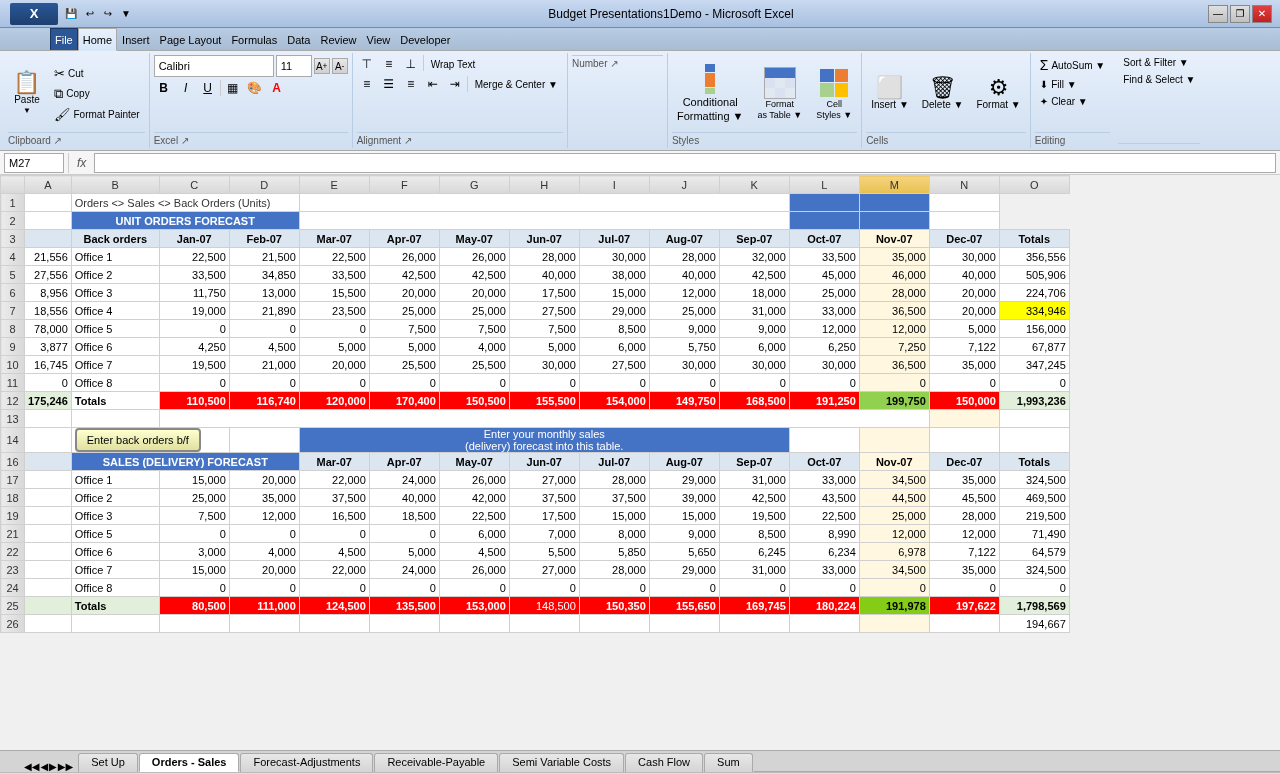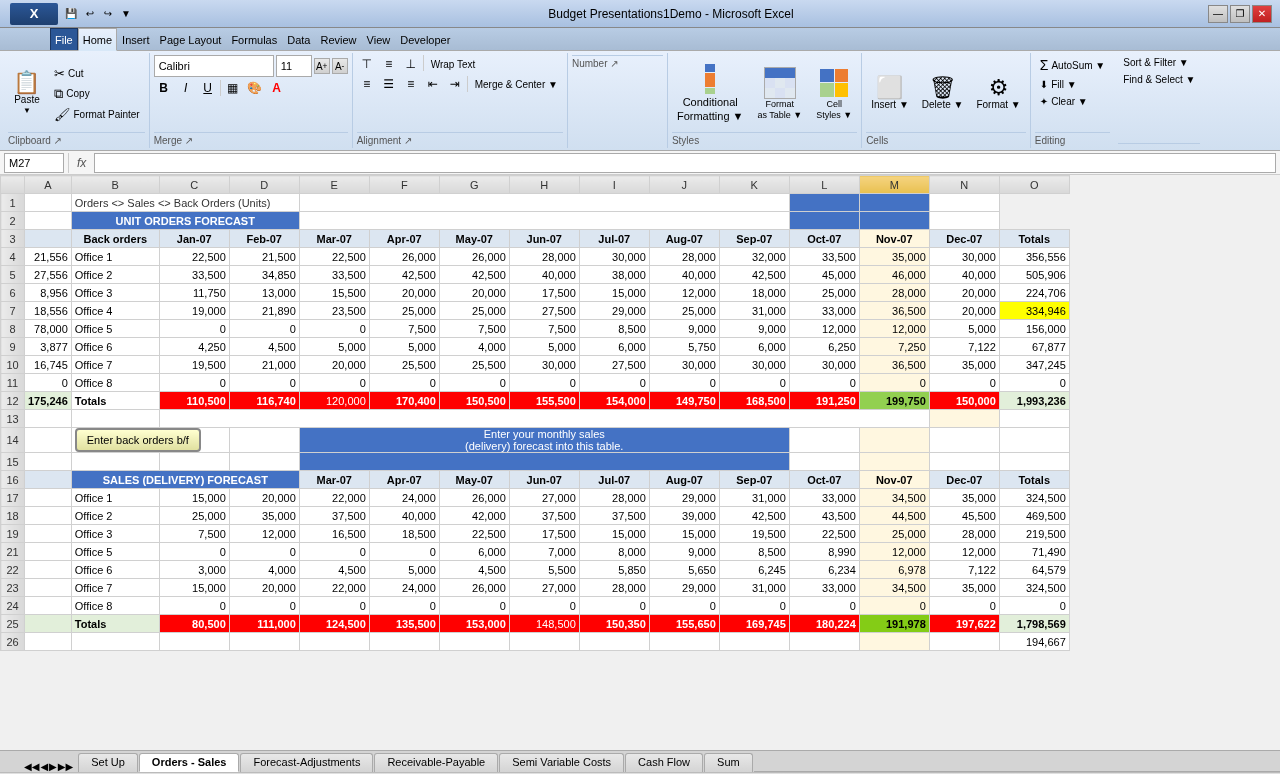--- a/index.html
+++ b/index.html
@@ -367,21 +367,21 @@
         <div style="display:flex; gap:2px; align-items:center;">
           <div class="align-btn" style="font-weight:bold;">B</div>
           <div class="align-btn" style="font-style:italic;">I</div>
           <div class="align-btn" style="text-decoration:underline;">U</div>
           <div style="width:1px;height:16px;background:#ccc;"></div>
           <div class="align-btn">▦</div>
           <div class="align-btn">🎨</div>
           <div class="align-btn" style="color:red;font-weight:bold;">A</div>
         </div>
       </div>
-      <div class="rg-label">Merge ↗</div>
+      <div class="rg-label">Excel ↗</div>
     </div>
 
     <div class="rg" style="min-width:120px;">
       <div class="rg-top" style="flex-direction:column; align-items:flex-start; gap:2px;">
         <div style="display:flex; gap:2px;">
           <div class="align-btn">⊤</div>
           <div class="align-btn">≡</div>
           <div class="align-btn">⊥</div>
           <div style="width:1px;height:16px;background:#ccc;"></div>
           <div class="sm-btn">Wrap Text</div>
@@ -717,21 +717,21 @@
           <td class="num">0</td>
           <td class="num">0</td>
         </tr>
 
         <tr class="totals-row">
           <td class="row-num">12</td>
           <td class="num" style="background:#e2efda;font-weight:bold;">175,246</td>
           <td style="font-weight:bold;">Totals</td>
           <td class="num bg-red" style="color:white;font-weight:bold;">110,500</td>
           <td class="num bg-red" style="color:white;font-weight:bold;">116,740</td>
-          <td class="num bg-red" style="color:white;font-weight:normal;">120,000</td>
+          <td class="num bg-red" style="color:white;font-weight:bold;">120,000</td>
           <td class="num bg-red" style="color:white;font-weight:bold;">170,400</td>
           <td class="num bg-red" style="color:white;font-weight:bold;">150,500</td>
           <td class="num bg-red" style="color:white;font-weight:bold;">155,500</td>
           <td class="num bg-red" style="color:white;font-weight:bold;">154,000</td>
           <td class="num bg-red" style="color:white;font-weight:bold;">149,750</td>
           <td class="num bg-red" style="color:white;font-weight:bold;">168,500</td>
           <td class="num bg-red" style="color:white;font-weight:bold;">191,250</td>
           <td class="num col-m" style="background:#92d050;font-weight:bold;">199,750</td>
           <td class="num bg-red" style="color:white;font-weight:bold;">150,000</td>
           <td class="num" style="background:#e2efda;font-weight:bold;">1,993,236</td>
@@ -753,32 +753,20 @@
             <button class="back-orders-btn">Enter back orders b/f</button>
           </td>
           <td></td>
           <td colspan="7" class="info-box" style="background:#4472c4;">Enter your monthly sales<br>(delivery) forecast into this table.</td>
           <td></td>
           <td class="col-m"></td>
           <td></td>
           <td></td>
         </tr>
 
-        <tr>
-          <td class="row-num">15</td>
-          <td></td>
-          <td></td>
-          <td></td>
-          <td></td>
-          <td colspan="7" class="info-box" style="background:#4472c4;"></td>
-          <td></td>
-          <td class="col-m"></td>
-          <td></td>
-          <td></td>
-        </tr>
 
         <tr>
           <td class="row-num">16</td>
           <td style="background:#dce6f1;"></td>
           <td colspan="3" style="background:#4472c4;color:white;font-weight:bold;text-align:center;">SALES (DELIVERY) FORECAST</td>
           <td style="background:#dce6f1;font-weight:bold;text-align:center;">Mar-07</td>
           <td style="background:#dce6f1;font-weight:bold;text-align:center;">Apr-07</td>
           <td style="background:#dce6f1;font-weight:bold;text-align:center;">May-07</td>
           <td style="background:#dce6f1;font-weight:bold;text-align:center;">Jun-07</td>
           <td style="background:#dce6f1;font-weight:bold;text-align:center;">Jul-07</td>

